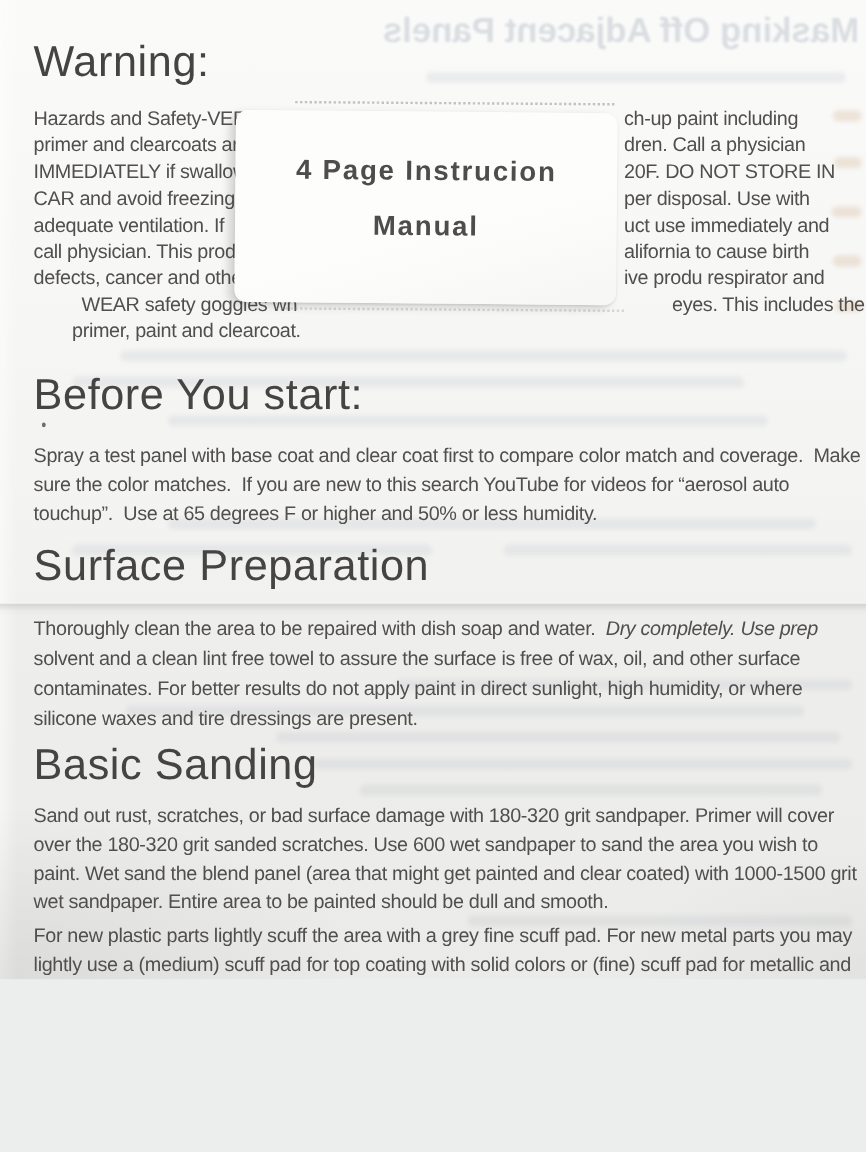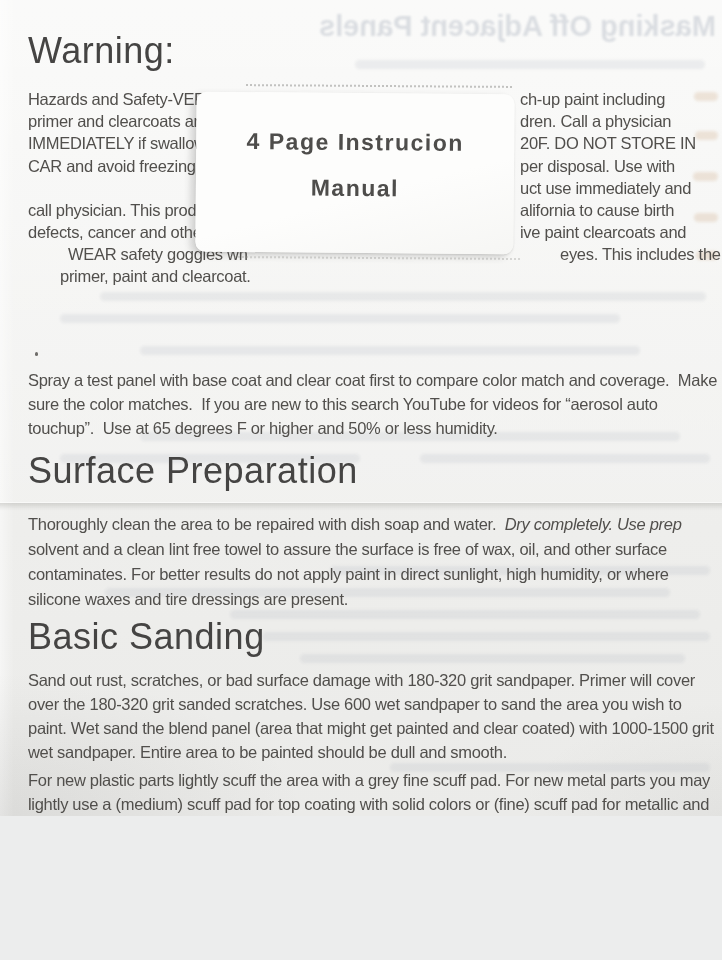--- a/index.html
+++ b/index.html
@@ -114,46 +114,48 @@
     </div>
   <div class="w-row" style="top:134px;">
       <span class="w-left">IMMEDIATELY if swallow</span>
       <span class="w-right">20F. DO NOT STORE IN</span>
     </div>
   <div class="w-row" style="top:157px;">
       <span class="w-left">CAR and avoid freezing.</span>
       <span class="w-right">per disposal. Use with</span>
     </div>
   <div class="w-row" style="top:179px;">
+      <span class="w-left">adequate ventilation. If</span>
       <span class="w-right">uct use immediately and</span>
     </div>
   <div class="w-row" style="top:201px;">
       <span class="w-left">call physician. This produ</span>
       <span class="w-right">alifornia to cause birth</span>
     </div>
   <div class="w-row" style="top:223px;">
       <span class="w-left">defects, cancer and othe</span>
-      <span class="w-right">ive paint clearcoats and</span>
+      <span class="w-right">ive produ respirator and</span>
     </div>
   <div class="w-row" style="top:245px;margin-left:40px;">
       <span class="w-left">WEAR safety goggles wh</span>
       <span class="w-right">eyes. This includes the</span>
     </div>
   <div class="w-row" style="top:267px;margin-left:32px;">
       <span class="w-left">primer, paint and clearcoat.</span>
       <span class="w-right"></span>
     </div>
 
   <div class="perforation"></div>
   <div class="perforation bottom"></div>
   <div class="sticker">
     <div class="sticker-line1">4 Page Instrucion</div>
     <div class="sticker-line2">Manual</div>
   </div>
 
+  <div class="h" style="top:308px;">Before You start:</div>
   <div class="stray-dot"></div>
   <div class="body-par" style="top:368px;">Spray a test panel with base coat and clear coat first to compare color match and coverage.  Make sure the color matches.  If you are new to this search YouTube for videos for “aerosol auto touchup”.  Use at 65 degrees F or higher and 50% or less humidity.</div>
 
   <div class="h" style="top:450px;">Surface Preparation</div>
   <div class="paper-edge"></div>
   <div class="body-par" style="top:512px;line-height:25px;"><span>Thoroughly clean the area to be repaired with dish soap and water.  </span><span class="ital">Dry completely. Use prep </span><span>solvent and a clean lint free towel to assure the surface is free of wax, oil, and other surface contaminates. For better results do not apply paint in direct sunlight, high humidity, or where silicone waxes and tire dressings are present.</span></div>
 
   <div class="h" style="top:616px;">Basic Sanding</div>
   <div class="body-par" style="top:668px;">Sand out rust, scratches, or bad surface damage with 180-320 grit sandpaper. Primer will cover over the 180-320 grit sanded scratches. Use 600 wet sandpaper to sand the area you wish to paint. Wet sand the blend panel (area that might get painted and clear coated) with 1000-1500 grit wet sandpaper. Entire area to be painted should be dull and smooth.</div>
   <div class="body-par" style="top:768px;">For new plastic parts lightly scuff the area with a grey fine scuff pad. For new metal parts you may lightly use a (medium) scuff pad for top coating with solid colors or (fine) scuff pad for metallic and pearls.</div>

